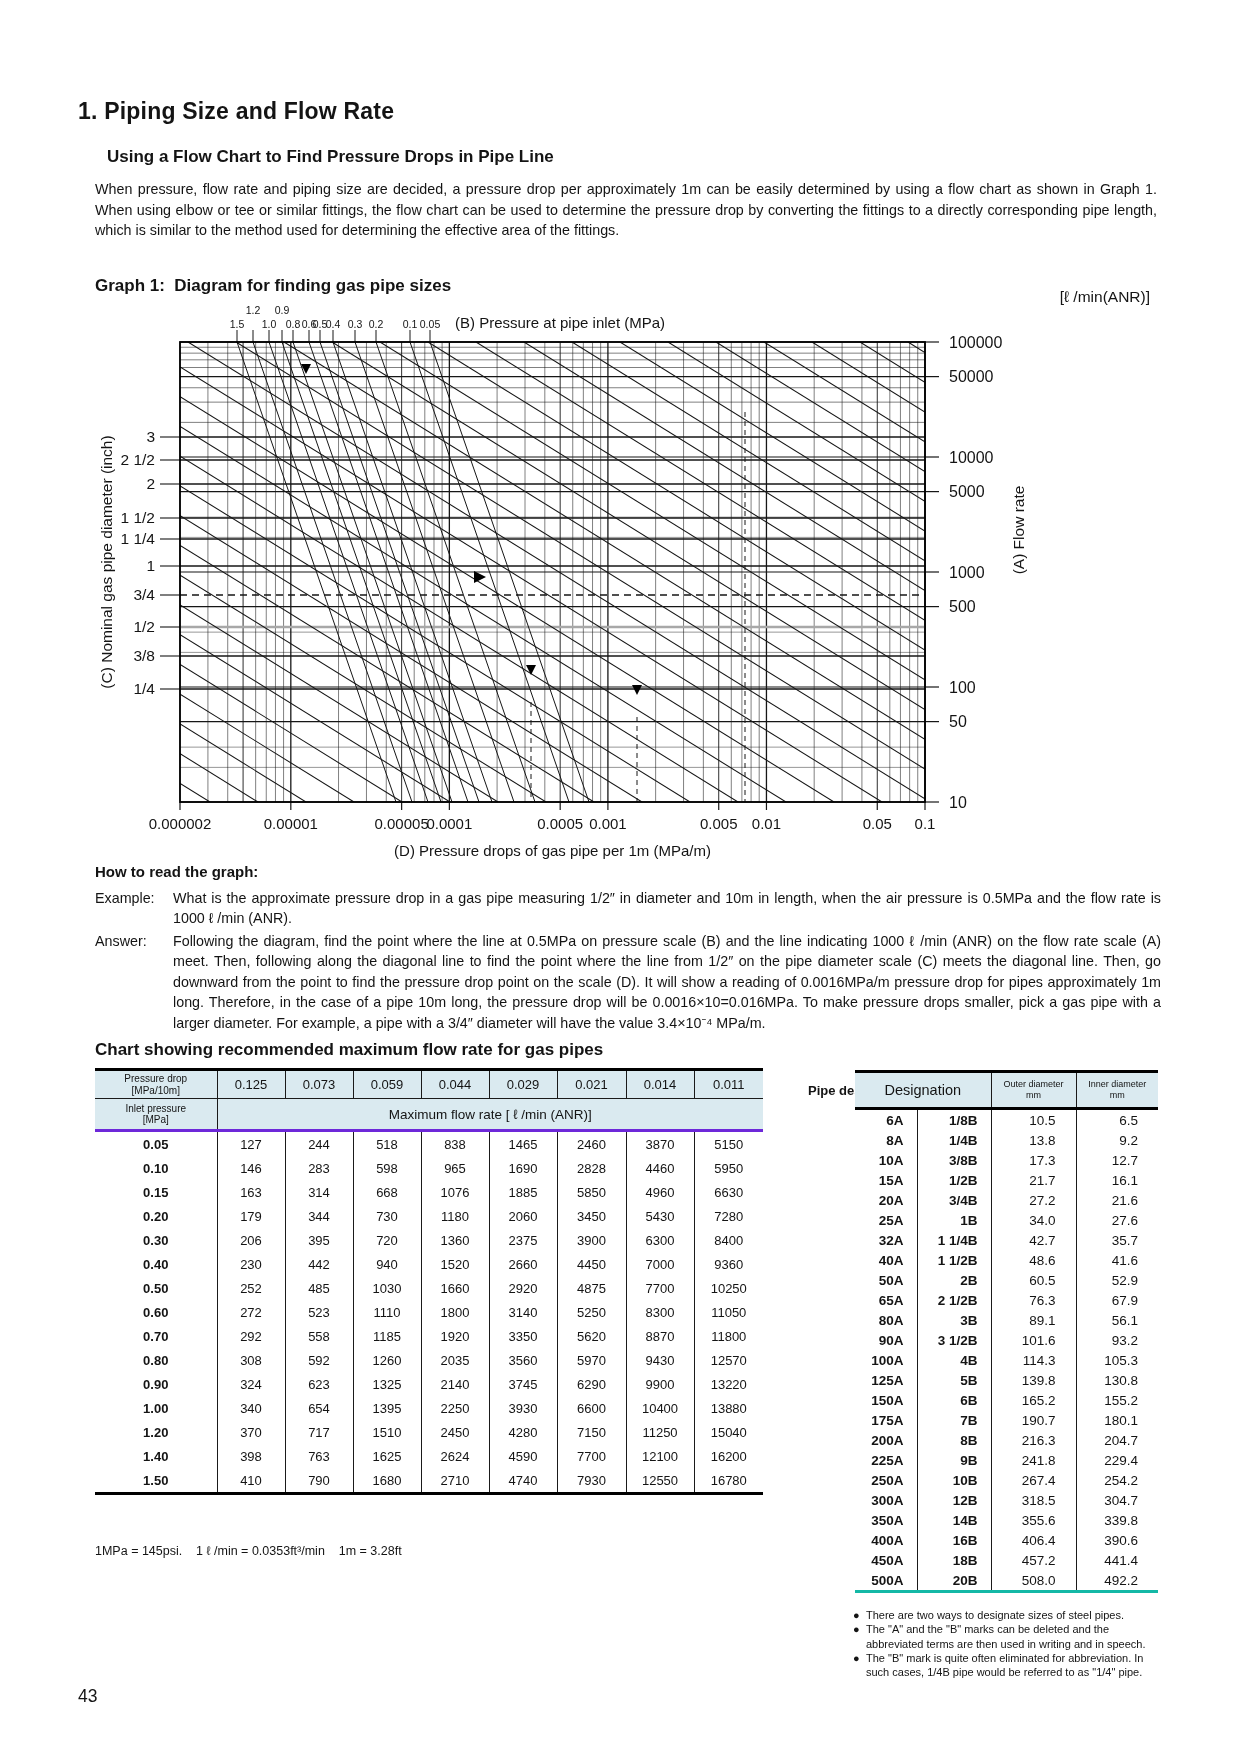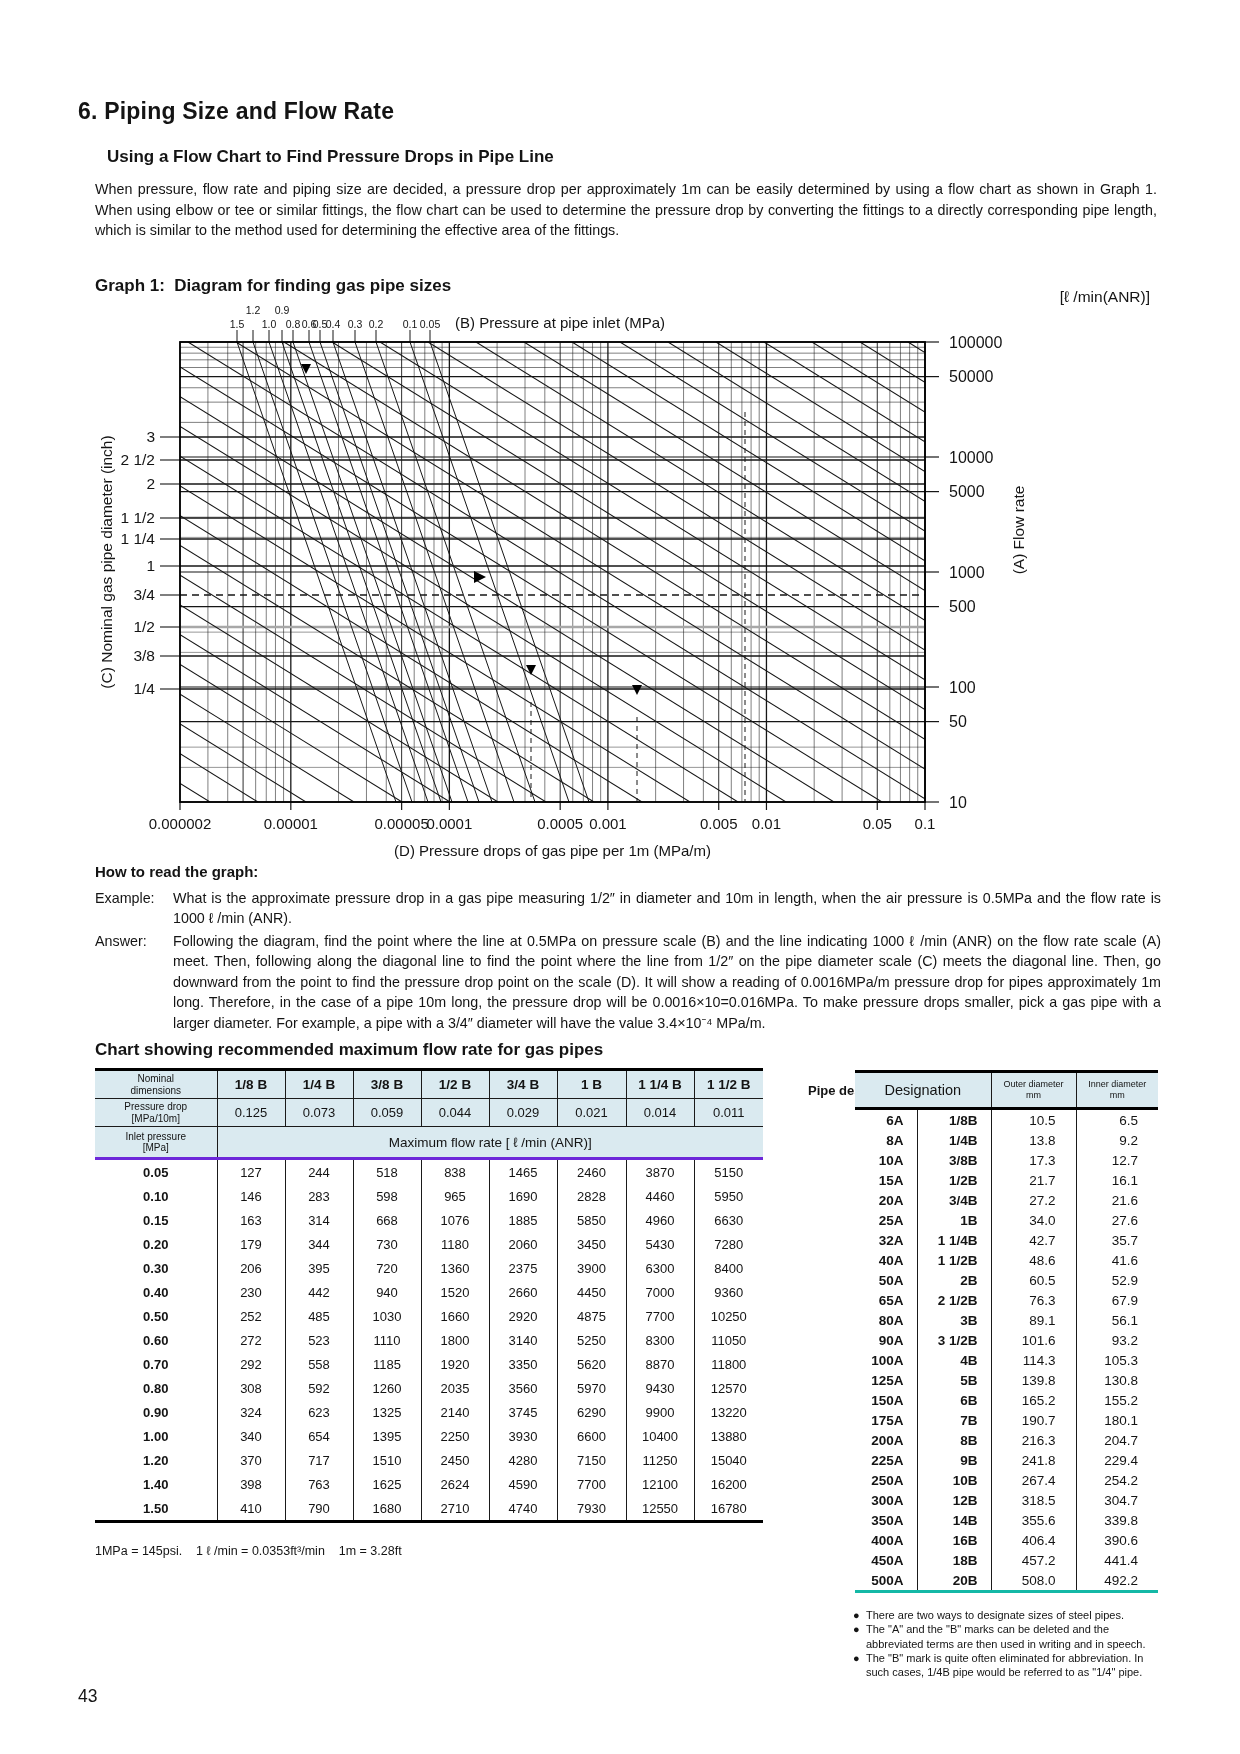--- a/index.html
+++ b/index.html
@@ -49,21 +49,21 @@
   #pipe-footnotes{left:853px;top:1608px;width:308px;font-size:11px;line-height:1.3;}
   #pipe-footnotes .fn{display:flex;}
   #pipe-footnotes .fn .bl{flex:none;width:13px;}
   #page-number{left:78px;top:1686px;font-size:17.5px;}
 </style>
 </head>
 <body>
 
 <div class="page">
 
-  <div class="abs" id="page-title">6. Piping Size and Flow Rate</div>
+  <div class="abs" id="page-title">1. Piping Size and Flow Rate</div>
 
   <div class="abs" id="intro-heading">Using a Flow Chart to Find Pressure Drops in Pipe Line</div>
   <div class="abs" id="intro-body">When pressure, flow rate and piping size are decided, a pressure drop per approximately 1m can be easily determined by using a flow chart as shown in Graph 1. When using elbow or tee or similar fittings, the flow chart can be used to determine the pressure drop by converting the fittings to a directly corresponding pipe length, which is similar to the method used for determining the effective area of the fittings.</div>
 
   <div class="abs" id="graph-heading">Graph 1:&nbsp; Diagram for finding gas pipe sizes</div>
   <svg class="abs" id="graph" width="1240" height="622" viewBox="0 0 1240 622">
       <defs>
         <clipPath id="pc">
           <rect x="180" y="80" width="745" height="460"></rect>
         </clipPath>
@@ -311,32 +311,20 @@
         <col style="width: 68px;">
         <col style="width: 68px;">
         <col style="width: 68px;">
         <col style="width: 68px;">
         <col style="width: 68px;">
         <col style="width: 69px;">
         <col style="width: 68px;">
         <col style="width: 69px;">
       </colgroup>
       <tbody>
-        <tr class="hd h1">
-          <td class="sm">Nominal
-dimensions</td>
-          <td class="hb">1/8 B</td>
-          <td class="hb">1/4 B</td>
-          <td class="hb">3/8 B</td>
-          <td class="hb">1/2 B</td>
-          <td class="hb">3/4 B</td>
-          <td class="hb">1 B</td>
-          <td class="hb">1 1/4 B</td>
-          <td class="hb">1 1/2 B</td>
-        </tr>
         <tr class="hd h2">
           <td class="sm">Pressure drop
 [MPa/10m]</td>
           <td>0.125</td>
           <td>0.073</td>
           <td>0.059</td>
           <td>0.044</td>
           <td>0.029</td>
           <td>0.021</td>
           <td>0.014</td>

